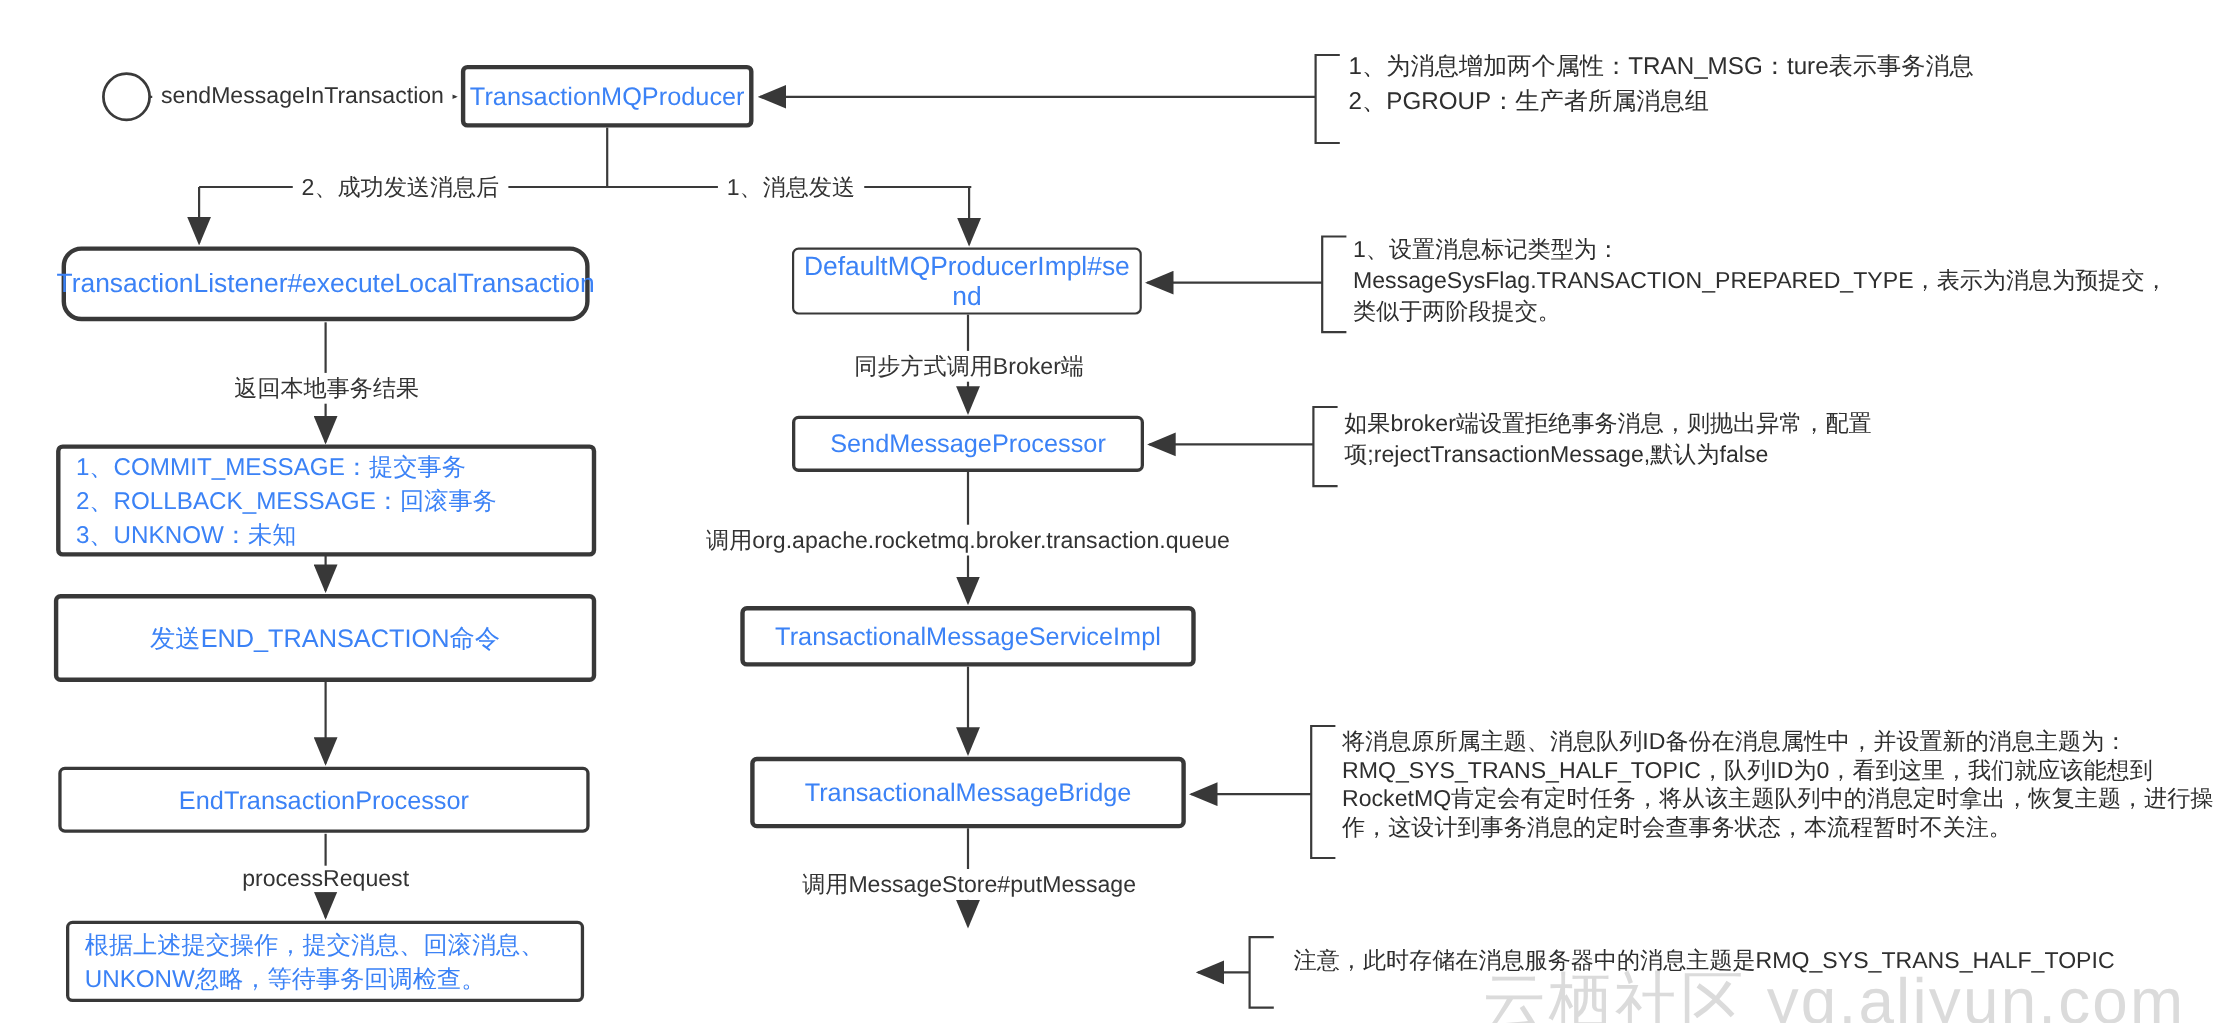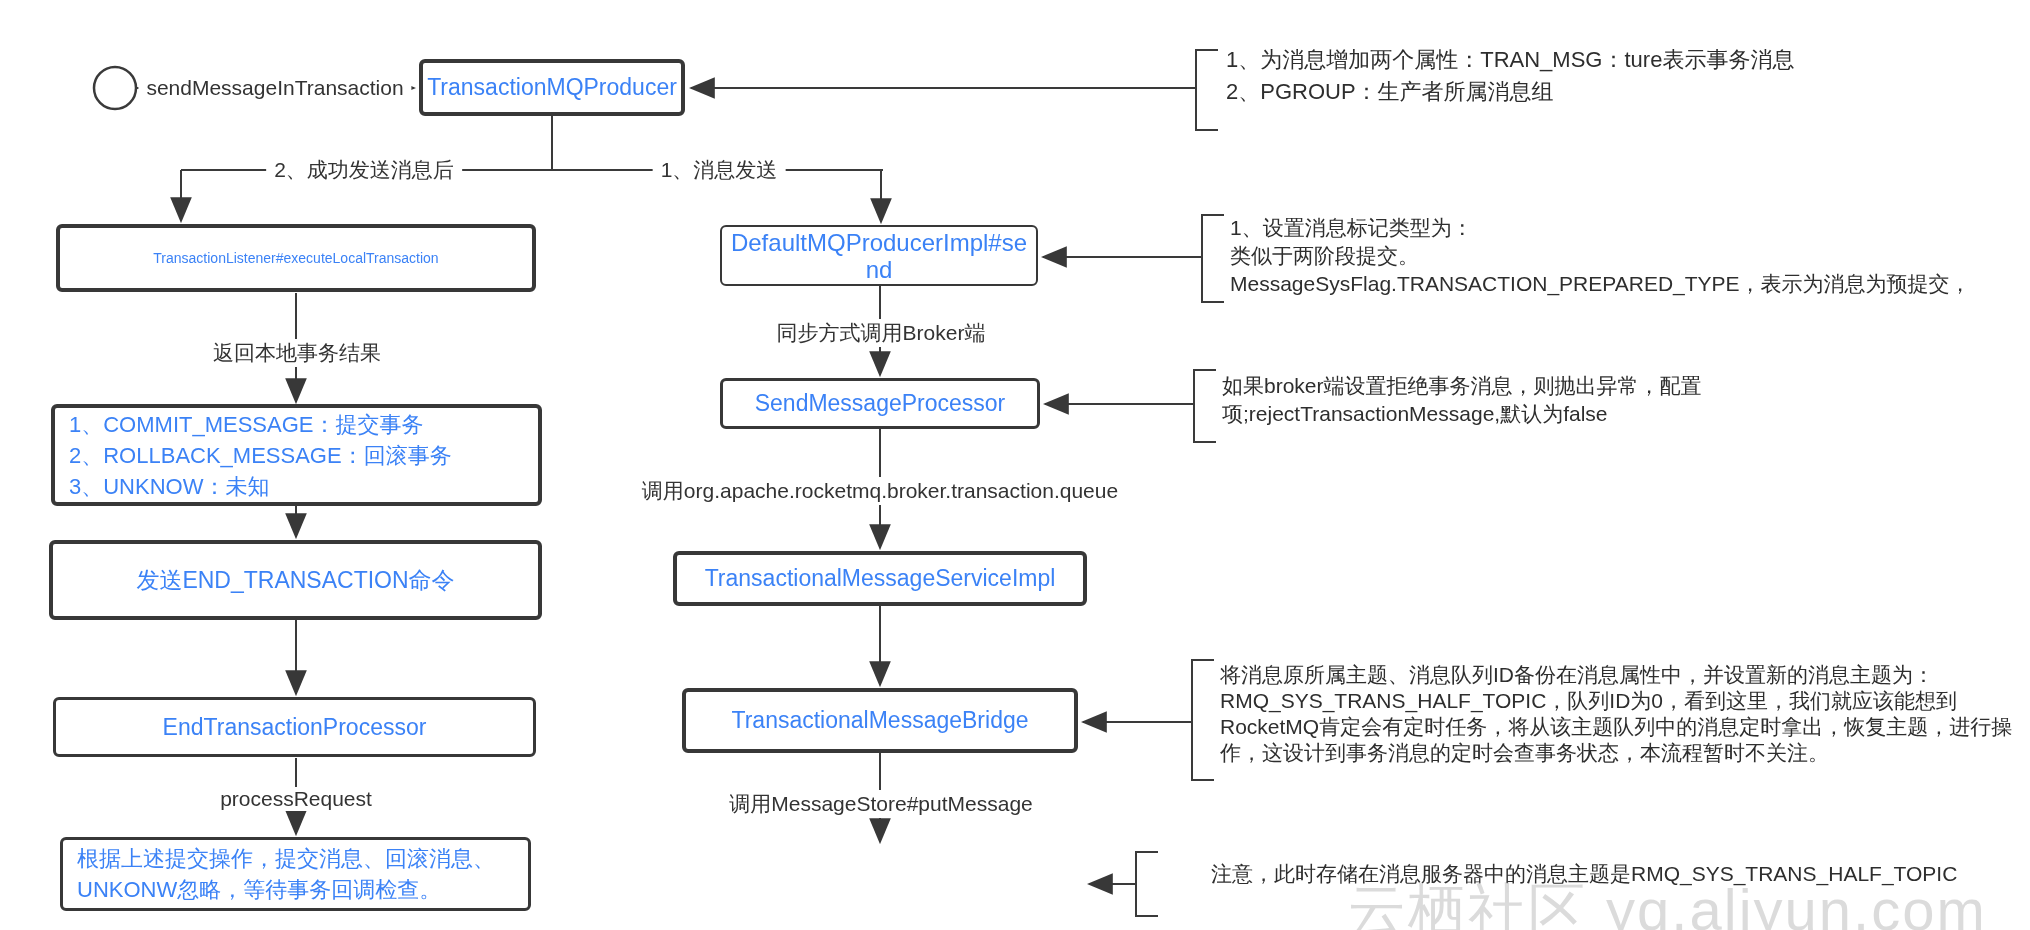--- a/index.html
+++ b/index.html
@@ -10,21 +10,21 @@
   #wires{position:absolute;left:0;top:0;z-index:0;}
   .node{
     position:absolute;box-sizing:border-box;background:#fff;z-index:1;
     border:3px solid #383838;border-radius:6px;
     display:flex;align-items:center;justify-content:center;text-align:center;
     font-size:23px;color:#3b82f6;
   }
   .node.thick{border-width:4px;}
   .node.thin{border-width:2px;}
   .node.wrap{word-break:break-all;line-height:27px;padding:0 3px;}
-  .node.small{font-size:14px;}
+  .node.small{font-size:24px;border-radius:18px;}
   .node.left-align{
     flex-direction:column;align-items:flex-start;justify-content:center;
     text-align:left;padding:0 14px;font-size:22px;line-height:31px;
   }
   .edge-label{
     position:absolute;transform:translate(-50%,-50%);background:#fff;
     padding:0 8px;white-space:nowrap;font-size:21px;color:#333;z-index:2;
   }
   .ann{
     position:absolute;font-size:21px;color:#2e2e2e;line-height:28px;
@@ -141,35 +141,35 @@
   <div class="edge-label" style="left:880px;top:491px;">调用org.apache.rocketmq.broker.transaction.queue</div>
   <div class="edge-label" style="left:881px;top:804px;">调用MessageStore#putMessage</div>
 
   <div class="ann tall" style="left:1226px;top:44px;">
     <div>1、为消息增加两个属性：TRAN_MSG：ture表示事务消息</div>
     <div>2、PGROUP：生产者所属消息组</div>
   </div>
 
   <div class="ann" style="left:1230px;top:214px;">
     <div>1、设置消息标记类型为：</div>
+    <div>MessageSysFlag.TRANSACTION_PREPARED_TYPE，表示为消息为预提交，</div>
     <div>类似于两阶段提交。</div>
-    <div>MessageSysFlag.TRANSACTION_PREPARED_TYPE，表示为消息为预提交，</div>
   </div>
 
   <div class="ann" style="left:1222px;top:372px;">
     <div>如果broker端设置拒绝事务消息，则抛出异常，配置</div>
     <div>项;rejectTransactionMessage,默认为false</div>
   </div>
 
   <div class="ann dense" style="left:1220px;top:662px;">
     <div>将消息原所属主题、消息队列ID备份在消息属性中，并设置新的消息主题为：</div>
     <div>RMQ_SYS_TRANS_HALF_TOPIC，队列ID为0，看到这里，我们就应该能想到</div>
     <div>RocketMQ肯定会有定时任务，将从该主题队列中的消息定时拿出，恢复主题，进行操</div>
     <div>作，这设计到事务消息的定时会查事务状态，本流程暂时不关注。</div>
   </div>
 
-  <div class="ann" style="left:1211px;top:860px;">
+  <div class="ann" style="left:1176px;top:860px;">
     <div>注意，此时存储在消息服务器中的消息主题是RMQ_SYS_TRANS_HALF_TOPIC</div>
   </div>
 
   <div class="watermark">云栖社区 yq.aliyun.com</div>
 
 </div>
 
 </body></html>

